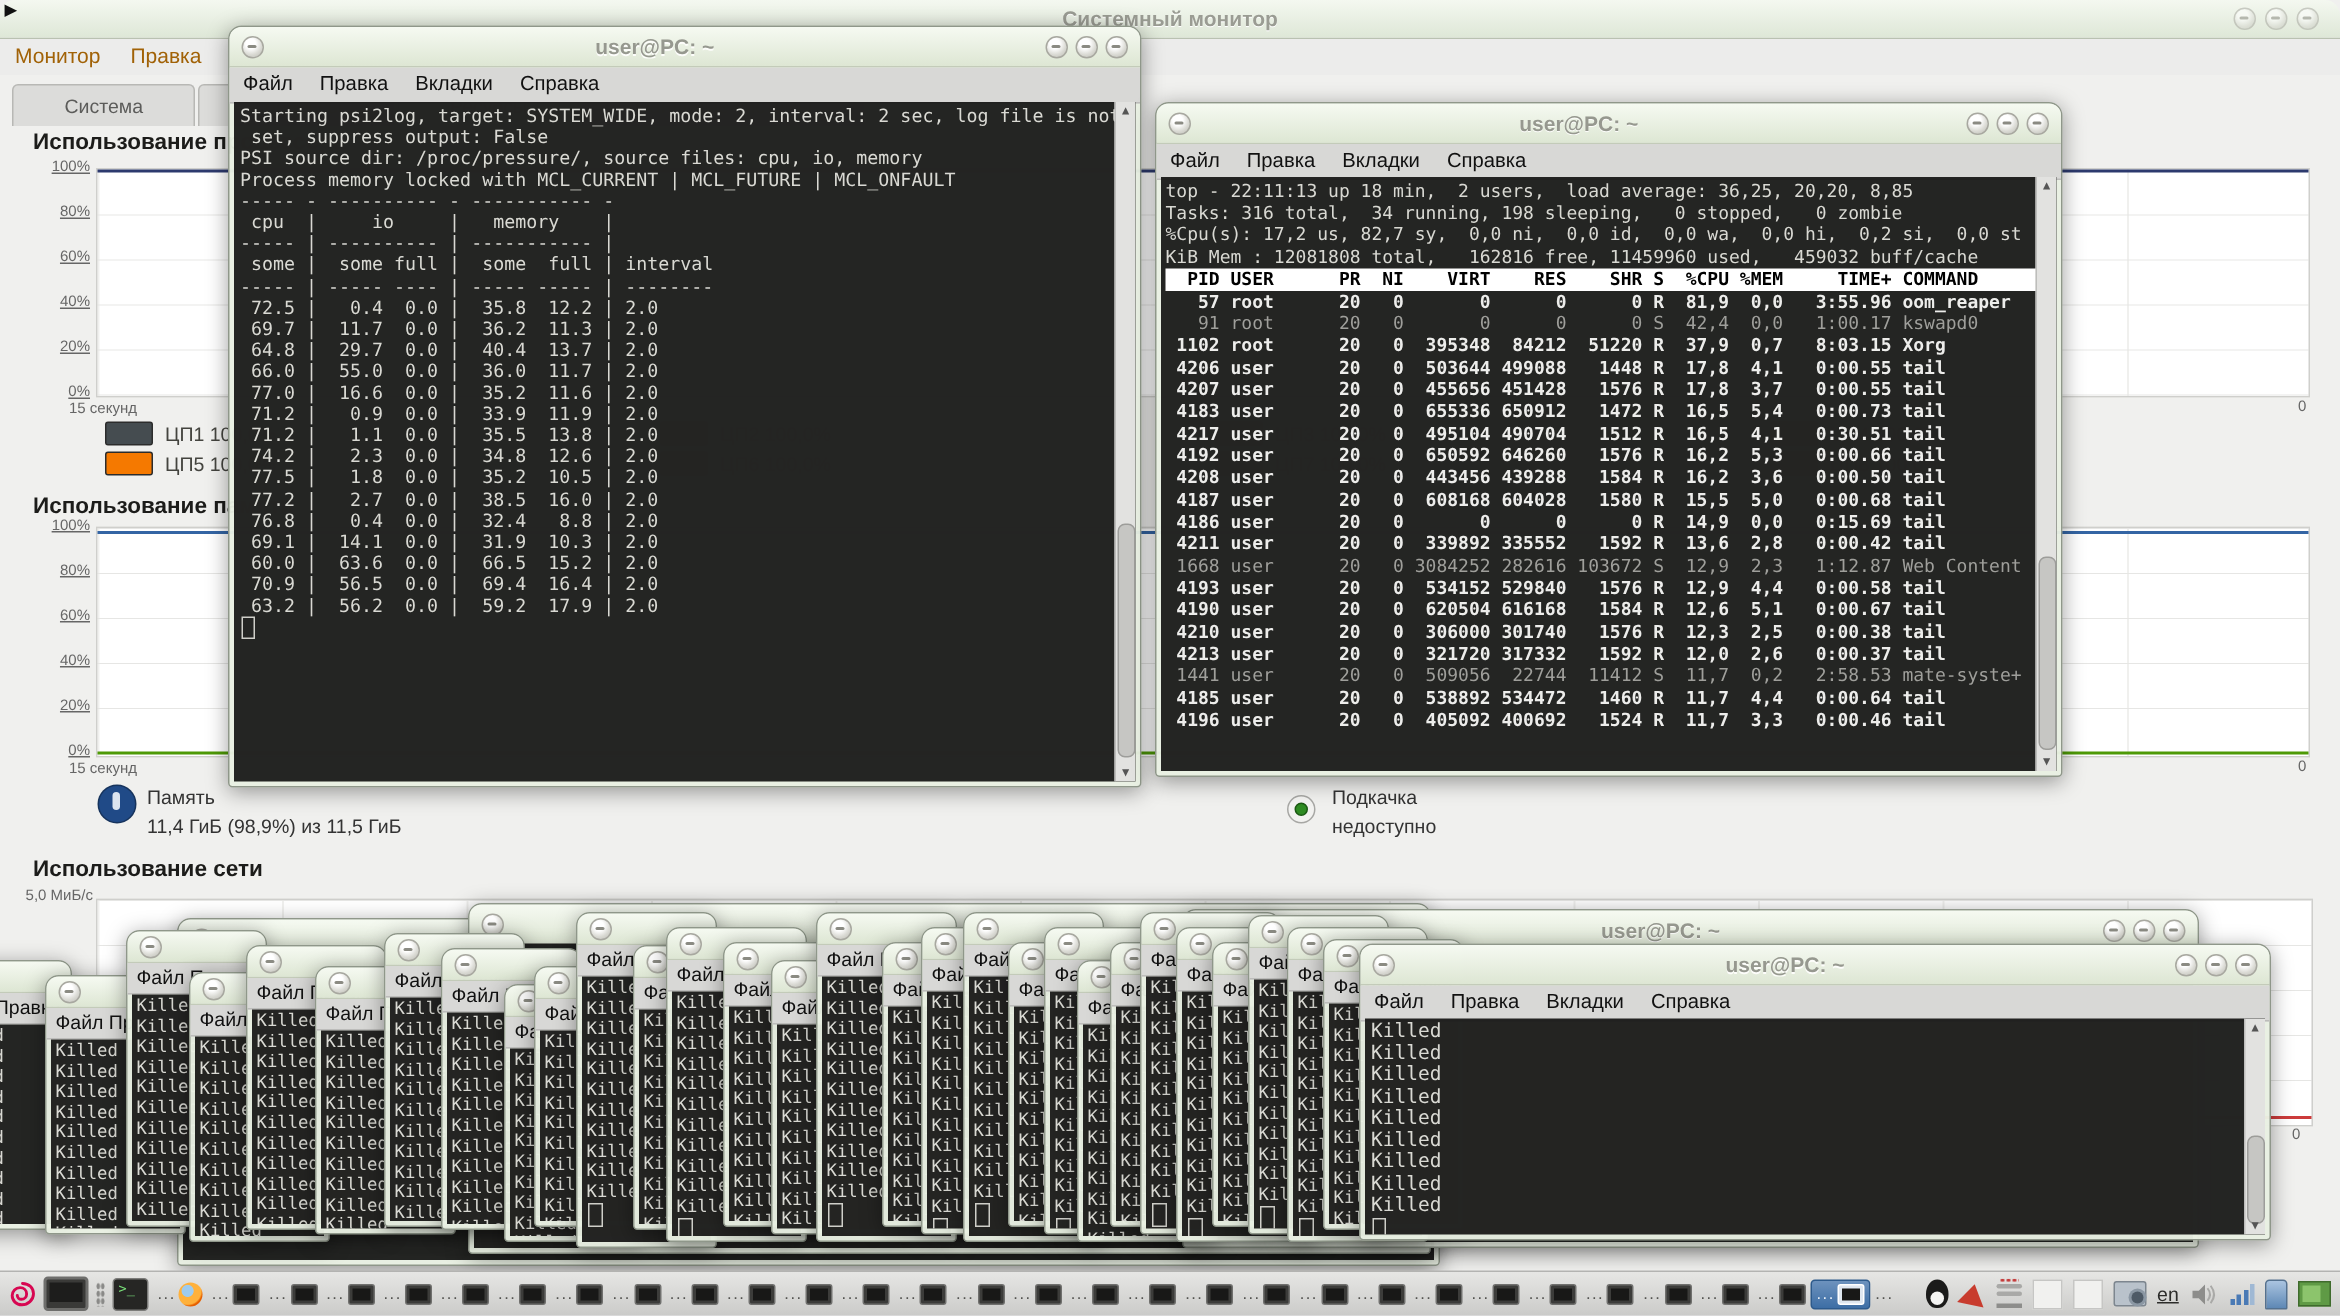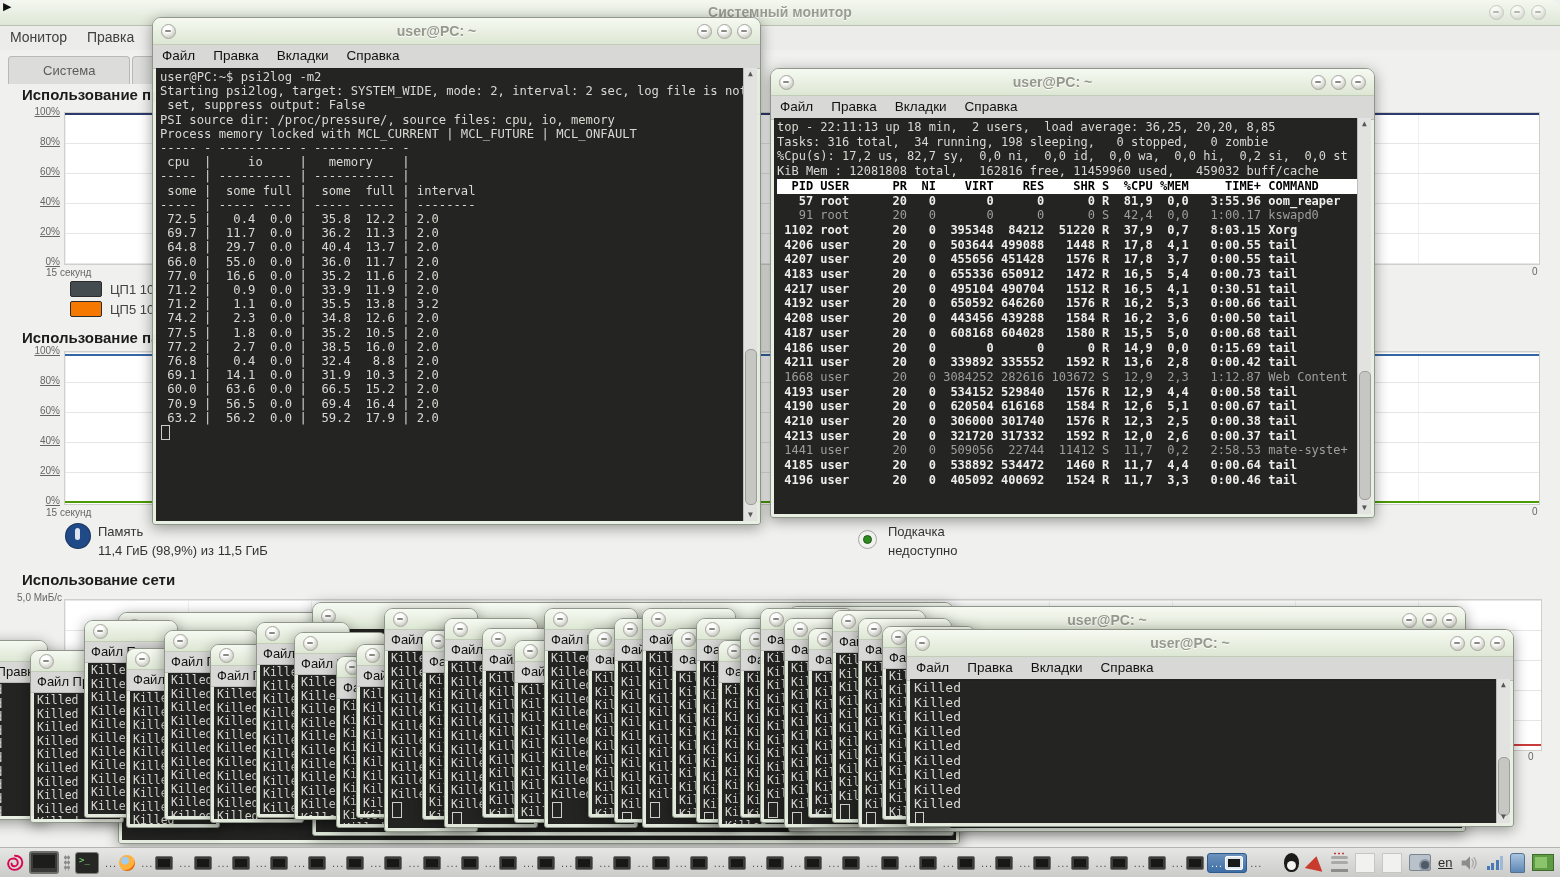--- a/index.html
+++ b/index.html
@@ -8,21 +8,21 @@
   
   #sysmon{position:absolute;inset:0;background:#f0f0ee;}
   .smtitlebar{position:absolute;left:0;top:0;width:1560px;height:25px;
     background:linear-gradient(#f4f8f0,#dee7d7);border-bottom:1px solid #b9c1b1;
     border-radius:10px 10px 0 0;}
   .smtitle{position:absolute;left:0;right:0;top:4px;text-align:center;
     font-weight:bold;font-size:14px;color:#9a9c93;text-shadow:0 1px 0 #fff;}
   .smctrl{position:absolute;right:14px;top:5px;display:flex;gap:6px;opacity:.55;}
   #desk-arrow{position:absolute;left:3px;top:0px;font-size:11px;color:#111;z-index:99;}
   .smmenubar{position:absolute;left:0;top:26px;width:1560px;height:24px;background:#ececeb;}
-  .smmenubar .mitem{font-size:14px;color:#404040;padding:3px 10px;display:inline-block;}
+  .smmenubar .mitem{font-size:14px;color:#a16207;padding:3px 10px;display:inline-block;}
   #tabbar{position:absolute;left:8px;top:56px;height:28px;display:flex;}
   .tab{border:1px solid #b8b8b5;border-bottom:none;background:#dcdcda;color:#5c5c5a;
     font-size:13px;padding:6px 34px 0 34px;border-radius:4px 4px 0 0;margin-right:2px;}
   .tab.active{background:#f2f2f0;color:#3a3a38;}
   .smheading{position:absolute;font-weight:bold;font-size:15px;color:#1c1c1a;}
   .graph{position:absolute;background:#fff;border:1px solid #cfcfcc;
     background-image:linear-gradient(#e6e6e4 1px,transparent 1px),
                      linear-gradient(90deg,#f0f0ee 1px,transparent 1px);
     background-size:100% 30px,123px 100%;}
   #g-cpu::before{content:"";position:absolute;left:0;right:0;top:0;height:2px;background:#2d3a6e;}
@@ -842,37 +842,36 @@
       <div class="ttitle">user@PC: ~</div>
       <div class="ctrls">
         <div class="wbtn"></div>
         <div class="wbtn"></div>
         <div class="wbtn"></div>
       </div>
     </div>
     <div class="mbar"><span class="mitem">Файл</span><span class="mitem">Правка</span><span class="mitem">Вкладки</span><span class="mitem">Справка</span></div>
     <div class="tcontent">
       <div id="psi-lines">
-          <div class="tline">user@PC:~$ psi2log -m2</div>
           <div class="tline">Starting psi2log, target: SYSTEM_WIDE, mode: 2, interval: 2 sec, log file is not</div>
           <div class="tline"> set, suppress output: False</div>
           <div class="tline">PSI source dir: /proc/pressure/, source files: cpu, io, memory</div>
           <div class="tline">Process memory locked with MCL_CURRENT | MCL_FUTURE | MCL_ONFAULT</div>
           <div class="tline">----- - ---------- - ----------- -</div>
           <div class="tline"> cpu  |     io     |   memory    |</div>
           <div class="tline">----- | ---------- | ----------- |</div>
           <div class="tline"> some |  some full |  some  full | interval</div>
           <div class="tline">----- | ----- ---- | ----- ----- | --------</div>
           <div class="tline"> 72.5 |   0.4  0.0 |  35.8  12.2 | 2.0</div>
           <div class="tline"> 69.7 |  11.7  0.0 |  36.2  11.3 | 2.0</div>
           <div class="tline"> 64.8 |  29.7  0.0 |  40.4  13.7 | 2.0</div>
           <div class="tline"> 66.0 |  55.0  0.0 |  36.0  11.7 | 2.0</div>
           <div class="tline"> 77.0 |  16.6  0.0 |  35.2  11.6 | 2.0</div>
           <div class="tline"> 71.2 |   0.9  0.0 |  33.9  11.9 | 2.0</div>
-          <div class="tline"> 71.2 |   1.1  0.0 |  35.5  13.8 | 3.2</div>
+          <div class="tline"> 71.2 |   1.1  0.0 |  35.5  13.8 | 2.0</div>
           <div class="tline"> 74.2 |   2.3  0.0 |  34.8  12.6 | 2.0</div>
           <div class="tline"> 77.5 |   1.8  0.0 |  35.2  10.5 | 2.0</div>
           <div class="tline"> 77.2 |   2.7  0.0 |  38.5  16.0 | 2.0</div>
           <div class="tline"> 76.8 |   0.4  0.0 |  32.4   8.8 | 2.0</div>
           <div class="tline"> 69.1 |  14.1  0.0 |  31.9  10.3 | 2.0</div>
           <div class="tline"> 60.0 |  63.6  0.0 |  66.5  15.2 | 2.0</div>
           <div class="tline"> 70.9 |  56.5  0.0 |  69.4  16.4 | 2.0</div>
           <div class="tline"> 63.2 |  56.2  0.0 |  59.2  17.9 | 2.0</div>
         </div>
       <div class="tline"><span class="cursor"></span></div>

